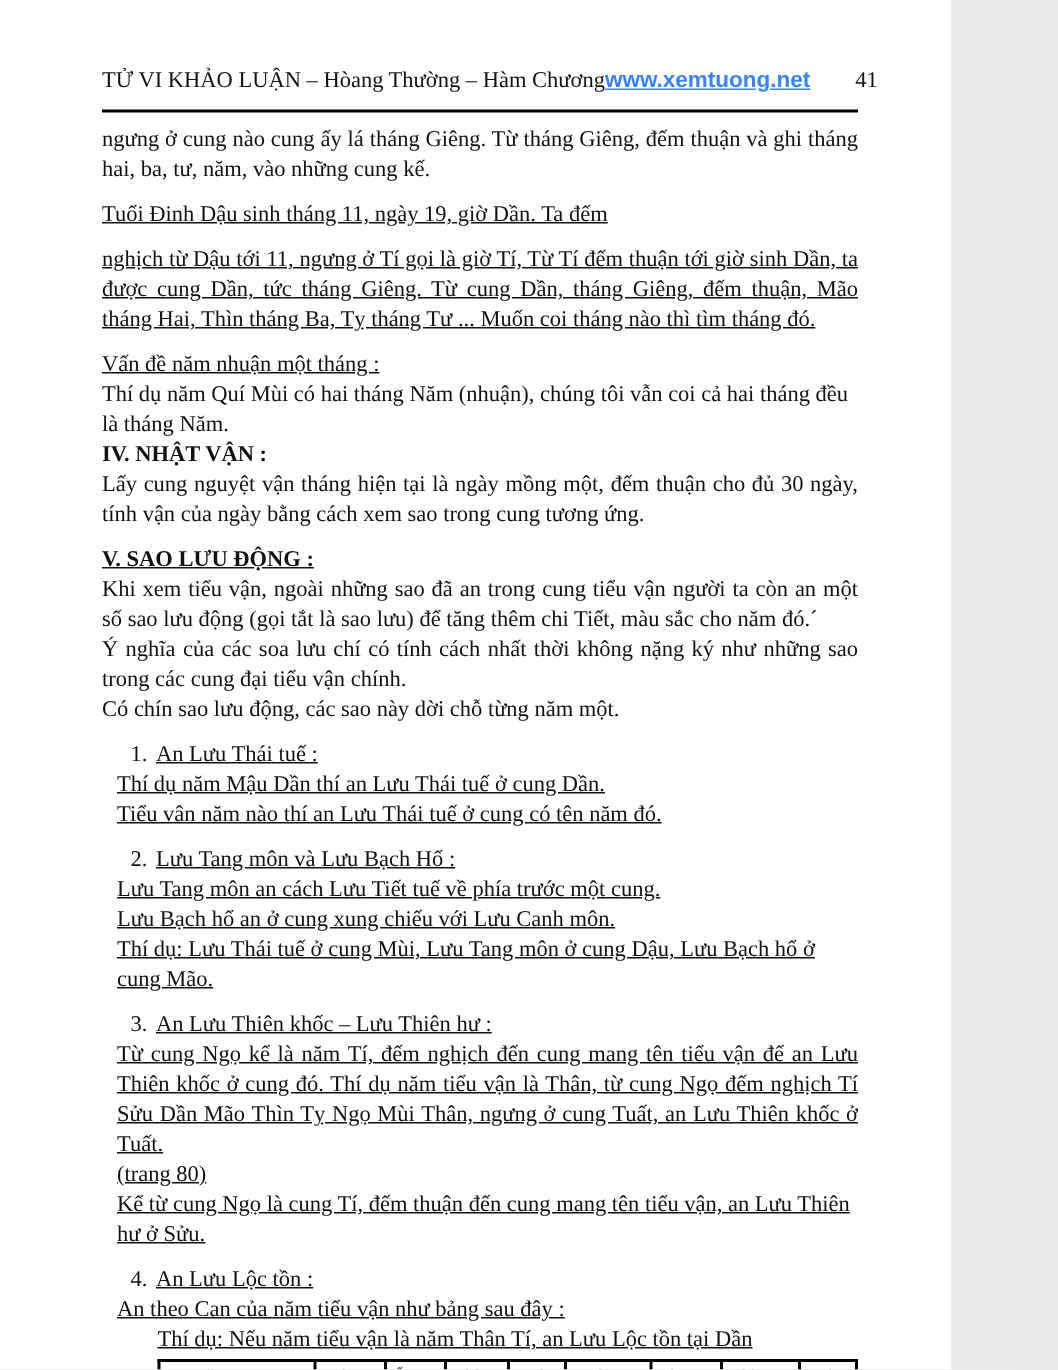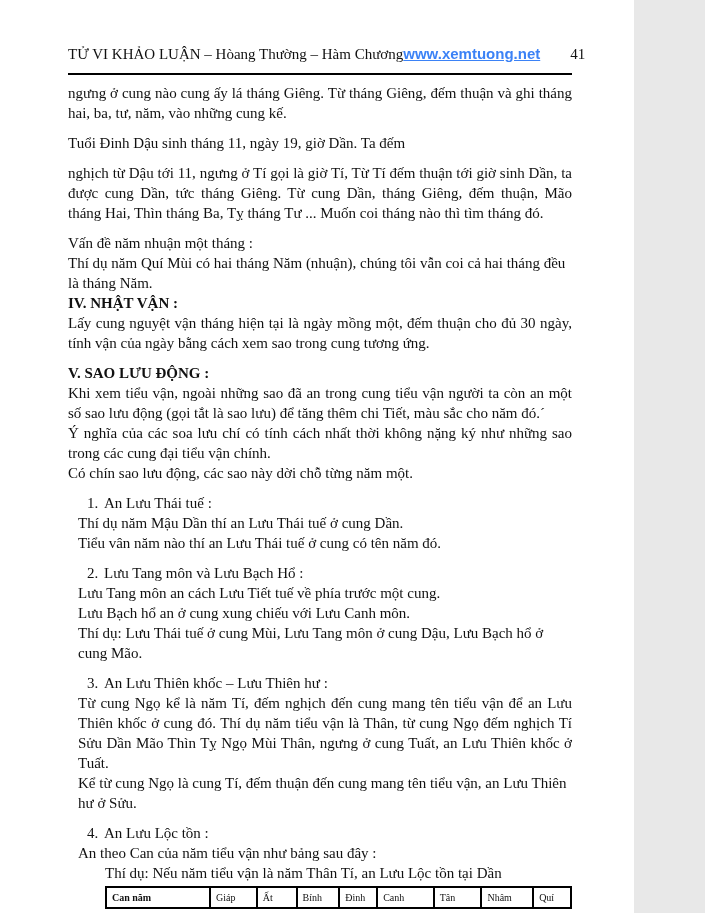--- a/index.html
+++ b/index.html
@@ -18,21 +18,21 @@
     font-weight:bold;color:#3b82f6;text-decoration:underline;
     font-size:15px;cursor:pointer;white-space:nowrap;
   }
   .header .pagenum{white-space:nowrap;}
   .hrule{height:2px;background:#000;margin-top:9px;}
   
   .content{padding-top:8px;}
   p{margin:0;padding:0;}
   .just{text-align:justify;}
   .bold{font-weight:bold;}
-  .gap{margin-top:10px;}
+  .gap{margin-top:10px;text-decoration:underline;}
   .section{margin-left:10px;}
   .item-head .num{display:inline-block;min-width:17px;margin-left:9px;}
   .tidu{margin-left:27px;}
   
   table.cantable{
     border-collapse:collapse;margin-left:37px;margin-top:3px;
     table-layout:fixed;border:2px solid #000;
   }
   table.cantable td{
     border:2px solid #000;padding:0 5px;height:19px;
@@ -77,20 +77,21 @@
     <div class="section gap">
       <p class="item-head"><span class="num">2.</span><span>Lưu Tang môn và Lưu Bạch Hổ :</span></p>
       <p>Lưu Tang môn an cách Lưu Tiết tuế về phía trước một cung.</p>
       <p>Lưu Bạch hổ an ở cung xung chiếu với Lưu Canh môn.</p>
       <p>Thí dụ: Lưu Thái tuế ở cung Mùi, Lưu Tang môn ở cung Dậu, Lưu Bạch hổ ở cung Mão.</p>
     </div>
 
     <div class="section gap">
       <p class="item-head"><span class="num">3.</span><span>An Lưu Thiên khốc – Lưu Thiên hư :</span></p>
       <p class="just">Từ cung Ngọ kể là năm Tí, đếm nghịch đến cung mang tên tiểu vận để an Lưu Thiên khốc ở cung đó. Thí dụ năm tiểu vận là Thân, từ cung Ngọ đếm nghịch Tí Sửu Dần Mão Thìn Tỵ Ngọ Mùi Thân, ngưng ở cung Tuất, an Lưu Thiên khốc ở Tuất.</p>
+      <p>(trang 80)</p>
       <p>Kể từ cung Ngọ là cung Tí, đếm thuận đến cung mang tên tiểu vận, an Lưu Thiên hư ở Sửu.</p>
     </div>
 
     <div class="section gap">
       <p class="item-head"><span class="num">4.</span><span>An Lưu Lộc tồn :</span></p>
       <p>An theo Can của năm tiểu vận như bảng sau đây :</p>
       <p class="tidu">Thí dụ: Nếu năm tiểu vận là năm Thân Tí, an Lưu Lộc tồn tại Dần</p>
     </div>
 
     <table class="cantable">

